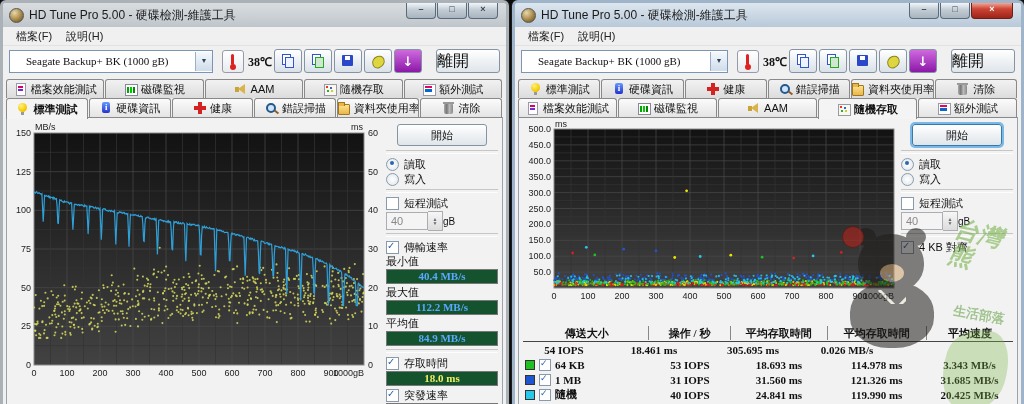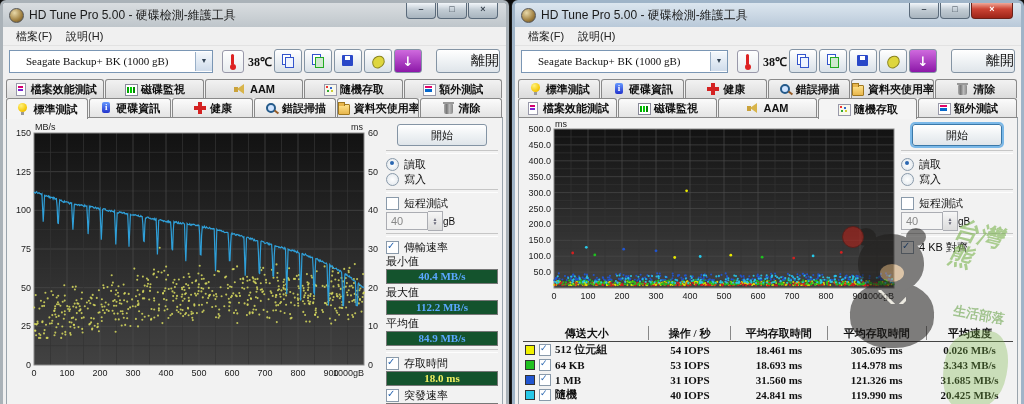--- a/index.html
+++ b/index.html
@@ -33,36 +33,36 @@
     margin-left:9px;position:relative;flex:none;}
   .thermo::before{content:"";position:absolute;left:8px;top:3px;width:3px;height:11px;background:#d22;border-radius:2px;}
   .thermo::after{content:"";position:absolute;left:6.5px;bottom:2px;width:6px;height:6px;background:#d22;border-radius:50%;}
   .temp{font:bold 12px "Liberation Serif",serif;margin-left:4px;color:#111;}
   .tgroup{display:flex;margin-left:auto;}
   .tbtn{width:26px;height:22px;border:1px solid #8494a4;border-radius:3px;margin-left:2px;
     background:linear-gradient(#ffffff,#d9e1e8);display:flex;align-items:center;justify-content:center;position:relative;}
   .tbtn.purple{background:linear-gradient(#cf6ade,#8c18a8);}
   .tbtn.purple .dn{color:#fff;font:bold 13px/13px "DejaVu Sans",sans-serif;}
   .exitbtn{width:62px;height:22px;border:1px solid #8494a4;border-radius:3px;margin-left:14px;
-    background:linear-gradient(#ffffff,#dfe5ea);font-size:14px;color:#111;display:flex;align-items:center;justify-content:flex-end;}
+    background:linear-gradient(#ffffff,#dfe5ea);font-size:16px;color:#111;display:flex;align-items:center;justify-content:flex-start;}
   
   .mi{width:14px;height:14px;position:relative;}
   .i-copy::before,.i-copy2::before{content:"";position:absolute;left:1px;top:0;width:7px;height:9px;background:#fff;border:1px solid #35c;}
   .i-copy::after{content:"";position:absolute;left:4px;top:3px;width:7px;height:9px;background:#eef4ff;border:1px solid #35c;}
   .i-copy2::after{content:"";position:absolute;left:4px;top:3px;width:7px;height:9px;background:#cfe8cf;border:1px solid #2a2;}
   .i-save::before{content:"";position:absolute;left:1px;top:1px;width:11px;height:11px;background:#2a48c8;border-radius:1px;}
   .i-save::after{content:"";position:absolute;left:4px;top:2px;width:5px;height:4px;background:#fff;}
   .i-opt::before{content:"";position:absolute;left:1px;top:2px;width:11px;height:10px;background:#ded63e;
     border:1px solid #8a8420;border-radius:55% 45% 60% 40%;transform:rotate(-20deg);}
   
   .tabstack{padding:3px 3px 0 3px;background:#f0f0f0;}
   .trow{display:flex;height:19px;}
   .tab{flex:1;display:flex;align-items:center;justify-content:center;padding:0 4px;margin-right:1px;
     border:1px solid #898989;border-bottom:none;border-radius:3px 3px 0 0;
-    background:linear-gradient(#fbfbfb,#e4e4e4);font-size:11px;color:#111;white-space:nowrap;overflow:hidden;font-weight:bold;}
+    background:linear-gradient(#fbfbfb,#e4e4e4);font-size:11px;color:#111;white-space:nowrap;overflow:hidden;}
   .trow.back .tab{background:linear-gradient(#f2f2f2,#dcdcdc);}
   .tab.active{background:#f4f4f4;position:relative;z-index:3;height:20px;margin-bottom:-1px;font-weight:bold;}
   
   .ti{width:13px;height:12px;margin-right:4px;position:relative;flex:none;}
   .bulb::before{content:"";position:absolute;left:2px;top:0;width:9px;height:9px;border-radius:50%;
     background:radial-gradient(circle at 35% 30%,#fff27a,#f4c400 70%,#b88e00);}
   .bulb::after{content:"";position:absolute;left:5px;bottom:0;width:3px;height:3px;background:#9a9a9a;}
   .info::before{content:"i";position:absolute;left:3px;top:0;width:8px;height:11px;
     background:linear-gradient(#6699ff,#2233cc);color:#fff;font:bold 9px/11px "Liberation Serif",serif;
     text-align:center;border-radius:2px;}
@@ -2428,25 +2428,20 @@
 
     <div class="iotable">
       <div class="thr">
         <div class="c0" style="justify-content:center">傳送大小</div>
         <div class="c1">操作 / 秒</div>
         <div class="c2">平均存取時間</div>
         <div class="c3">平均存取時間</div>
         <div class="c4">平均速度</div>
       </div>
       <div class="tr">
-        <div class="c0">
-            <span class="sw" style="background: rgb(240, 240, 0);"></span>
-            <span class="tcb"></span>
-            <span>512 位元組</span>
-          </div>
         <div class="c1">54 IOPS</div>
         <div class="c2">18.461 ms</div>
         <div class="c3">305.695 ms</div>
         <div class="c4">0.026 MB/s</div>
       </div>
       <div class="tr">
         <div class="c0">
             <span class="sw" style="background: rgb(32, 192, 32);"></span>
             <span class="tcb"></span>
             <span>64 KB</span>

